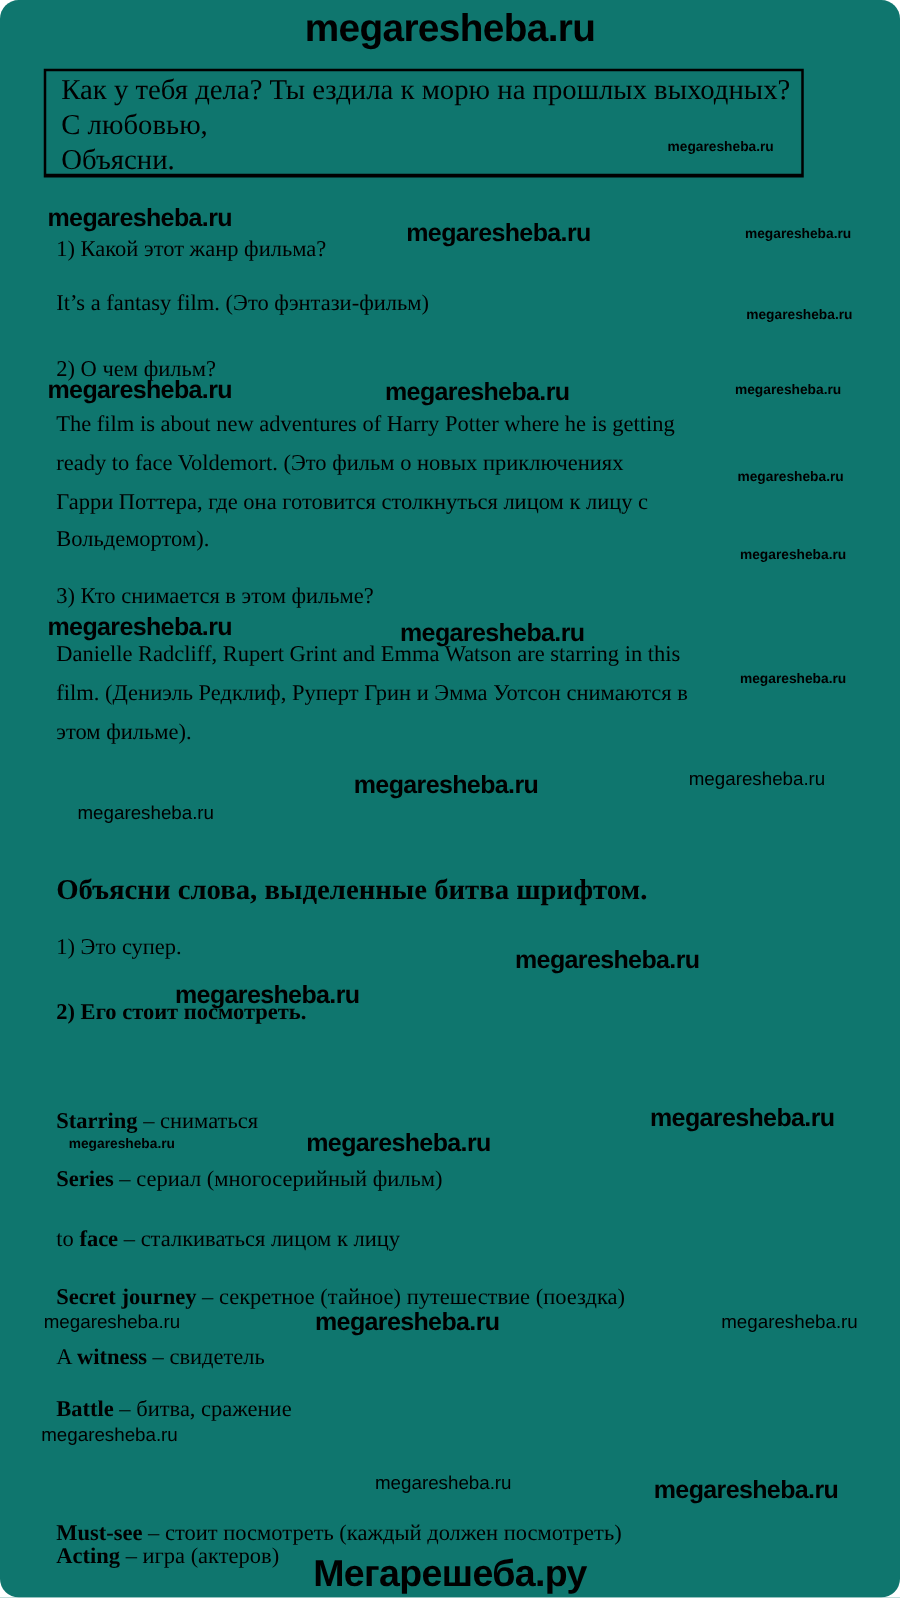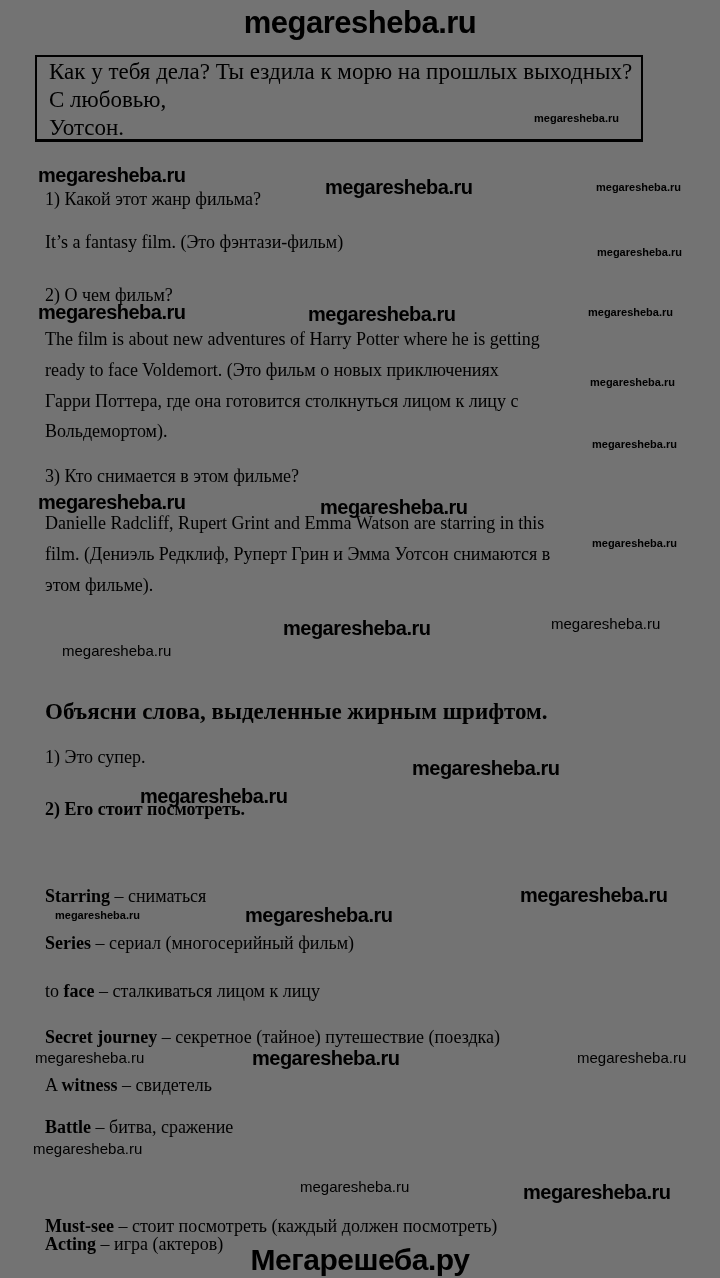--- a/index.html
+++ b/index.html
@@ -1,20 +1,21 @@
 <!DOCTYPE html>
 <html><head>
 <meta charset="utf-8">
 <style>
   * { margin:0; padding:0; box-sizing:border-box; }
   html,body { background:#ffffff; }
   .page {
     position:relative; width:720px; height:1278px; margin:0 auto;
-    background:#737373; color:#000; overflow:hidden;
+    background:#0f766e; color:#000; overflow:hidden;
     font-family:"Liberation Serif", serif;
+    border-radius:15px;
   }
   .site-title {
     position:absolute; left:0; width:720px; text-align:center;
     font-family:"Liberation Sans", sans-serif; font-weight:bold; font-size:31px;
     letter-spacing:-0.5px;
   }
   .hdr { top:5px; }
   .ftr { top:1243px; font-size:30px; }
   .letter {
     position:absolute; left:35px; top:55px; width:608px; height:87px;
@@ -39,21 +40,21 @@
 </head>
 <body>
 
 <div class="page">
 
   <div class="site-title hdr">megaresheba.ru</div>
 
   <div class="letter">
     <div class="letter-line">Как у тебя дела? Ты ездила к морю на прошлых выходных?</div>
     <div class="letter-line">С любовью,</div>
-    <div class="letter-line">Уотсон.</div>
+    <div class="letter-line">Объясни.</div>
     <span class="wm wm-sm box-wm">megaresheba.ru</span>
   </div>
 
   <span class="wm wm-lg" style="left:38px;top:164px">megaresheba.ru</span>
   <span class="wm wm-lg" style="left:325px;top:176px">megaresheba.ru</span>
   <span class="wm wm-sm" style="left:596px;top:181px">megaresheba.ru</span>
 
   <div class="line" style="top:189px">1) Какой этот жанр фильма?</div>
   <div class="line" style="top:232px">It’s a fantasy film. (Это фэнтази-фильм)</div>
   <span class="wm wm-sm" style="left:597px;top:246px">megaresheba.ru</span>
@@ -76,21 +77,21 @@
 
   <div class="line" style="top:513px">Danielle Radcliff, Rupert Grint and Emma Watson are starring in this</div>
   <span class="wm wm-sm" style="left:592px;top:537px">megaresheba.ru</span>
   <div class="line" style="top:544px">film. (Дениэль Редклиф, Руперт Грин и Эмма Уотсон снимаются в</div>
   <div class="line" style="top:575px">этом фильме).</div>
 
   <span class="wm wm-lg" style="left:283px;top:617px">megaresheba.ru</span>
   <span class="wm wm-md" style="left:551px;top:615px">megaresheba.ru</span>
   <span class="wm wm-md" style="left:62px;top:642px">megaresheba.ru</span>
 
-  <div class="line heading-line" style="top:699px">Объясни слова, выделенные жирным шрифтом.</div>
+  <div class="line heading-line" style="top:699px">Объясни слова, выделенные битва шрифтом.</div>
 
   <div class="line" style="top:747px">1) Это супер.</div>
   <span class="wm wm-lg" style="left:412px;top:757px">megaresheba.ru</span>
   <span class="wm wm-lg" style="left:140px;top:785px">megaresheba.ru</span>
   <div class="line bold" style="top:799px">2) Его стоит посмотреть.</div>
 
   <div class="line" style="top:886px"><span></span><span class="bold">Starring</span><span> – сниматься</span></div>
   <span class="wm wm-lg" style="left:520px;top:884px">megaresheba.ru</span>
   <span class="wm wm-sm" style="left:55px;top:909px">megaresheba.ru</span>
   <span class="wm wm-lg" style="left:245px;top:904px">megaresheba.ru</span>

